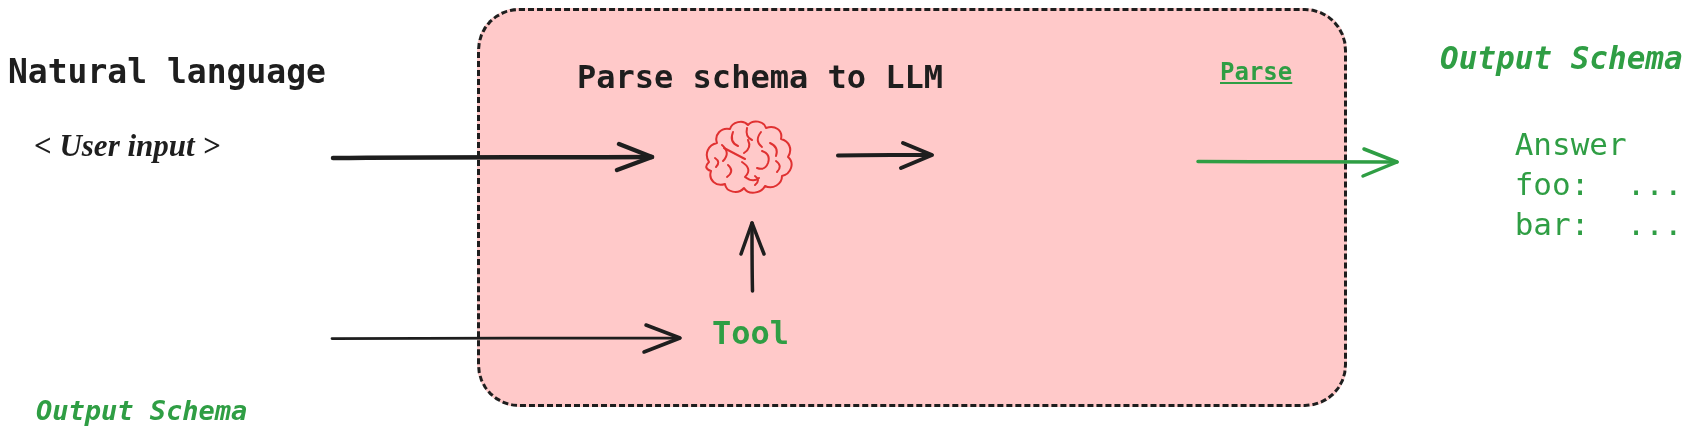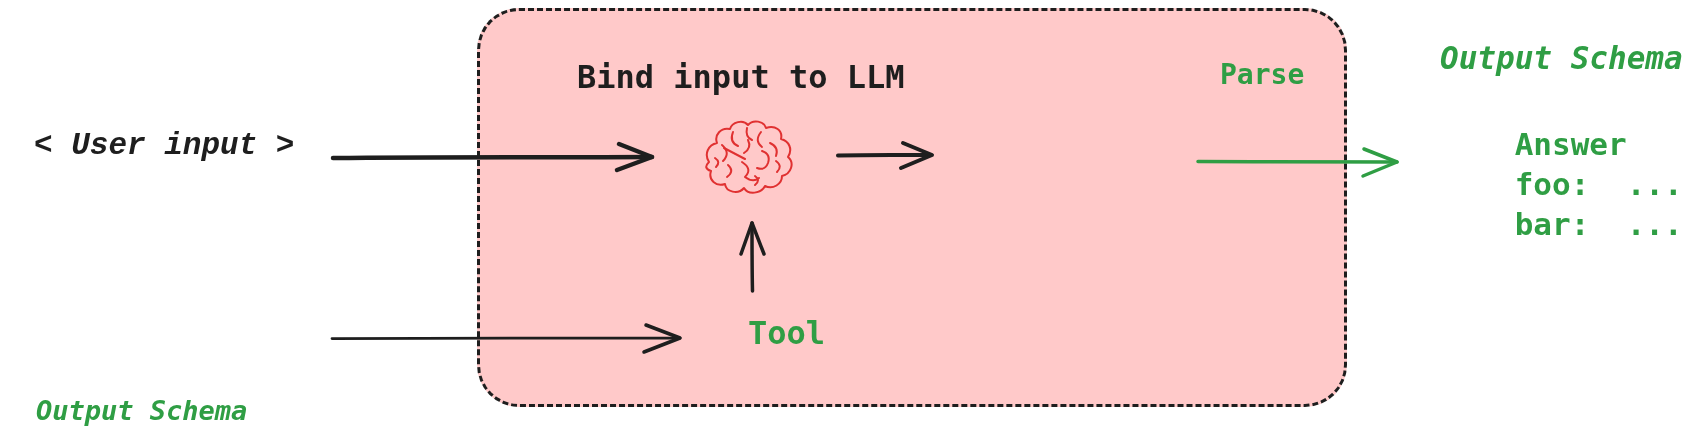--- a/index.html
+++ b/index.html
@@ -28,59 +28,60 @@
     font-family: "DejaVu Sans Mono", monospace;
     font-weight: 700;
     color: #1e1e1e;
     white-space: pre;
     letter-spacing: 0px;
   }
   .green { color: #2f9e44; }
 
   .hand {
     position: absolute;
-    font-family: Liberation Mono, monospace;
+    font-family: Liberation Serif, serif;
     font-style: italic;
     font-weight: 600;
     color: #1e1e1e;
     white-space: pre;
   }
 
   .t-natural   { left: 8px;    top: 52px;  font-size: 33px; }
   .t-userinput { left: 34px;   top: 128px; font-size: 31px; }
   .t-bind      { left: 577px;  top: 58px;  font-size: 32px; }
-  .t-parse     { left: 1220px; top: 58px;  font-size: 28px; }
+  .t-parse     { left: 1220px; top: 58px;  font-size: 24px; text-decoration: underline; }
   .t-answerstr { left: 955px;  top: 134px; font-size: 31px; }
-  .t-tool      { left: 712px;  top: 314px; font-size: 32px; margin-left: 36px; }
+  .t-tool      { left: 712px;  top: 314px; font-size: 32px; }
 
   .schema-block { position: absolute; font-style: italic; }
   .schema-block .line { display: block; }
 
   .bl-schema { left: 36px; top: 303px; font-family: "DejaVu Sans Mono", monospace; font-weight: 700; font-size: 27px; line-height: 43px; white-space: pre; }
   .rt-schema-title { left: 1440px; top: 40px; font-size: 31px; }
-  .rt-schema-body  { left: 1440px; top: 84px; font-family: "DejaVu Sans Mono", monospace; font-weight: 700; font-size: 31px; line-height: 40px; white-space: pre; position: absolute; }
+  .rt-schema-body  { left: 1440px; top: 84px; font-family: "DejaVu Sans Mono", monospace; font-weight: 400; font-size: 31px; line-height: 40px; white-space: pre; position: absolute; }
 
   
   .overlay {
     position: absolute;
     left: 0; top: 0;
     width: 1702px; height: 443px;
     pointer-events: none;
   }
 </style>
 </head>
 <body>
 
 <div class="canvas">
 
   <div class="llm-box"></div>
 
+  <div class="mono t-natural">Natural language</div>
   <div class="hand t-userinput">&lt; User input &gt;</div>
 
-  <div class="mono t-bind">Bind input to LLM</div>
+  <div class="mono t-bind">Parse schema to LLM</div>
   <div class="mono green t-parse">Parse</div>
   <div class="mono green t-tool">Tool</div>
 
   <div class="schema-block mono green bl-schema">
     <span class="line">Output Schema</span>
     
     
   </div>
 
   <div class="mono green schema-block rt-schema-title">Output Schema</div>

